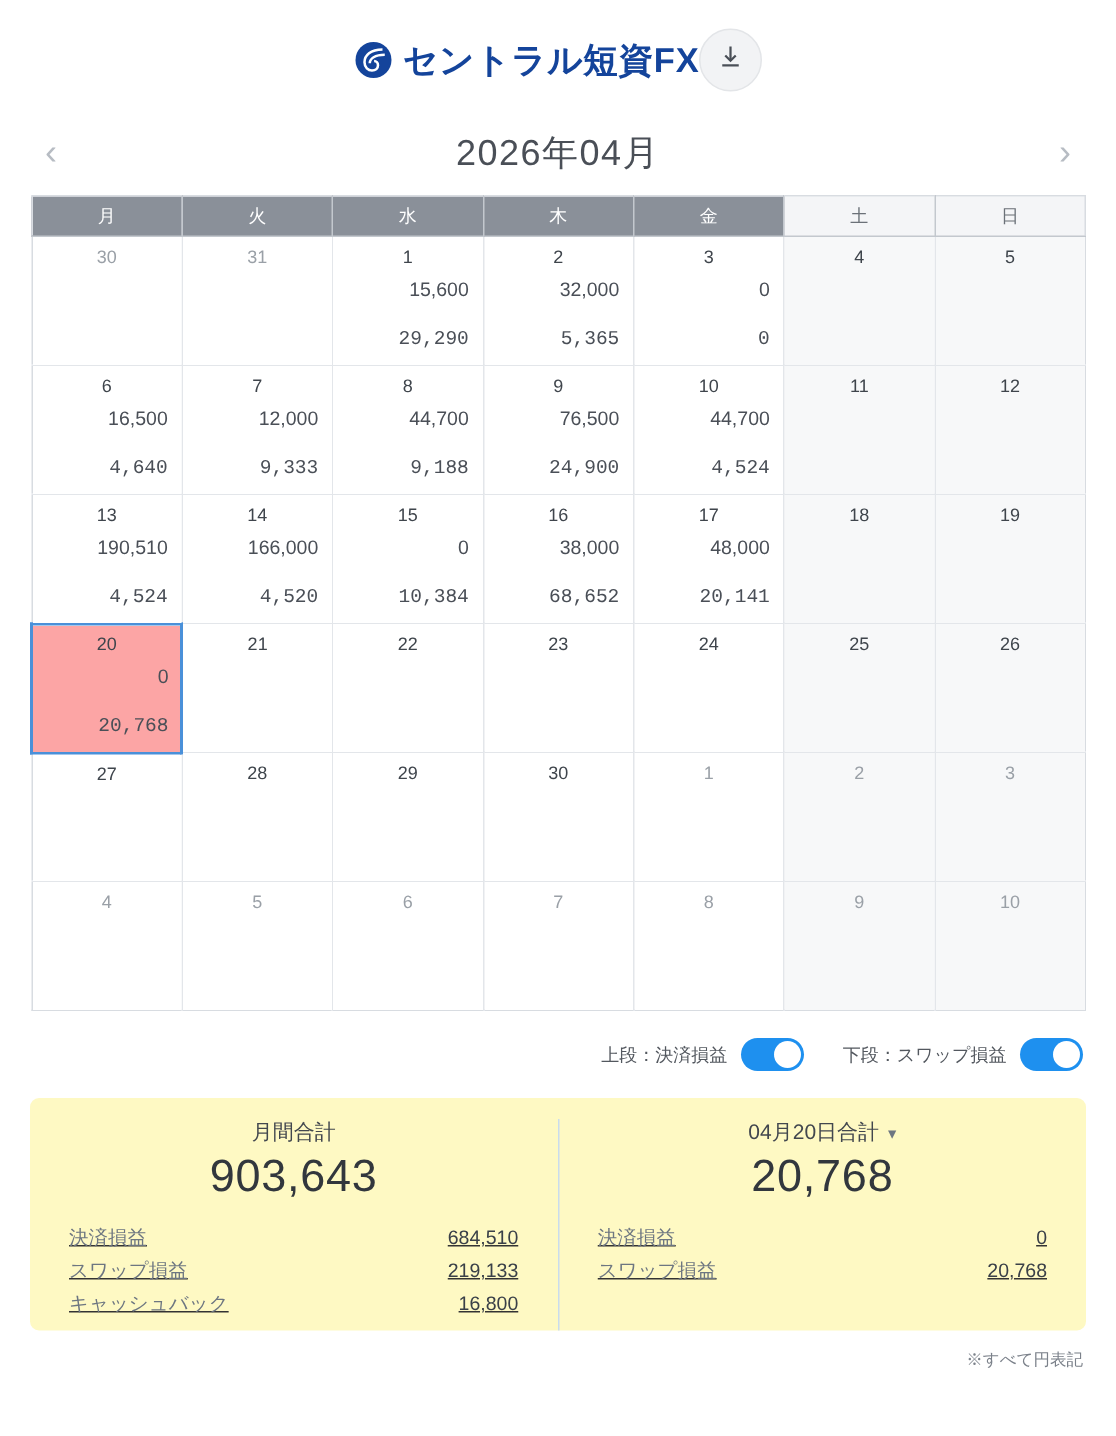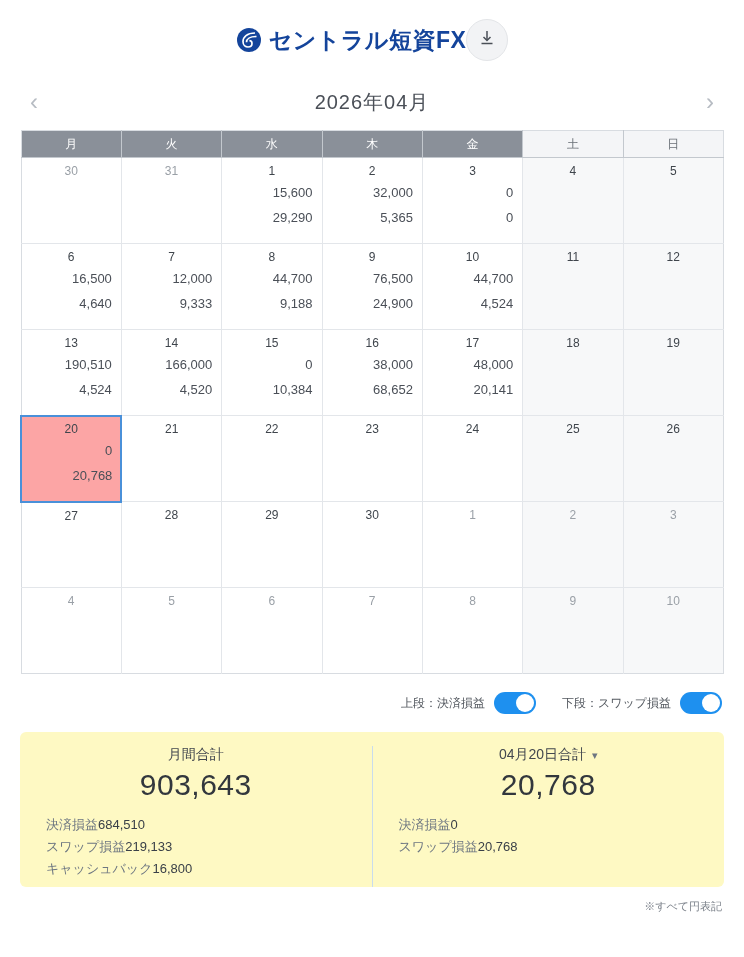--- a/index.html
+++ b/index.html
@@ -62,21 +62,21 @@
   .chev {
     color: #b7bcc3;
     font-size: 24px;
     line-height: 1;
     cursor: pointer;
     width: 24px;
     text-align: center;
     user-select: none;
   }
   .month-title {
-    font-size: 20px;
+    font-size: 24px;
     color: #4a4f57;
     letter-spacing: 1px;
   }
 
   
   .calendar {
     margin: 6px 20px 0 20px;
     border: 1px solid #d8dce1;
     border-collapse: collapse;
     width: 704px;
@@ -125,21 +125,21 @@
   .daynum.current {
     color: #3f454c;
   }
   .amt {
     font-size: 13px;
     color: #4a4f57;
     text-align: right;
     line-height: 21px;
     margin-top: 4px;
   }
-  .amt.second { margin-top: 4px; }
+  .amt.second { margin-top: 12px; font-family: Liberation Mono, monospace; }
 
   td.selected {
     border: 2px solid #4a90d9;
     background: #fca5a5;
     padding: 5px 8px 0 8px;
   }
 
   
   .toggle-row {
     display: flex;
@@ -207,22 +207,24 @@
     font-size: 30px;
     color: #32373d;
     margin-top: 4px;
     letter-spacing: 0.5px;
   }
   .summary-rows {
     margin-top: 12px;
   }
   .summary-row {
     display: flex;
+    justify-content: space-between;
     font-size: 13px;
     line-height: 22px;
+    text-decoration: underline;
   }
   .summary-row .k { color: #6d7681; }
   .summary-row .v { color: #3a4048; }
   .caret {
     font-size: 11px;
     color: #6d7681;
   }
 
   .footnote {
     text-align: right;

